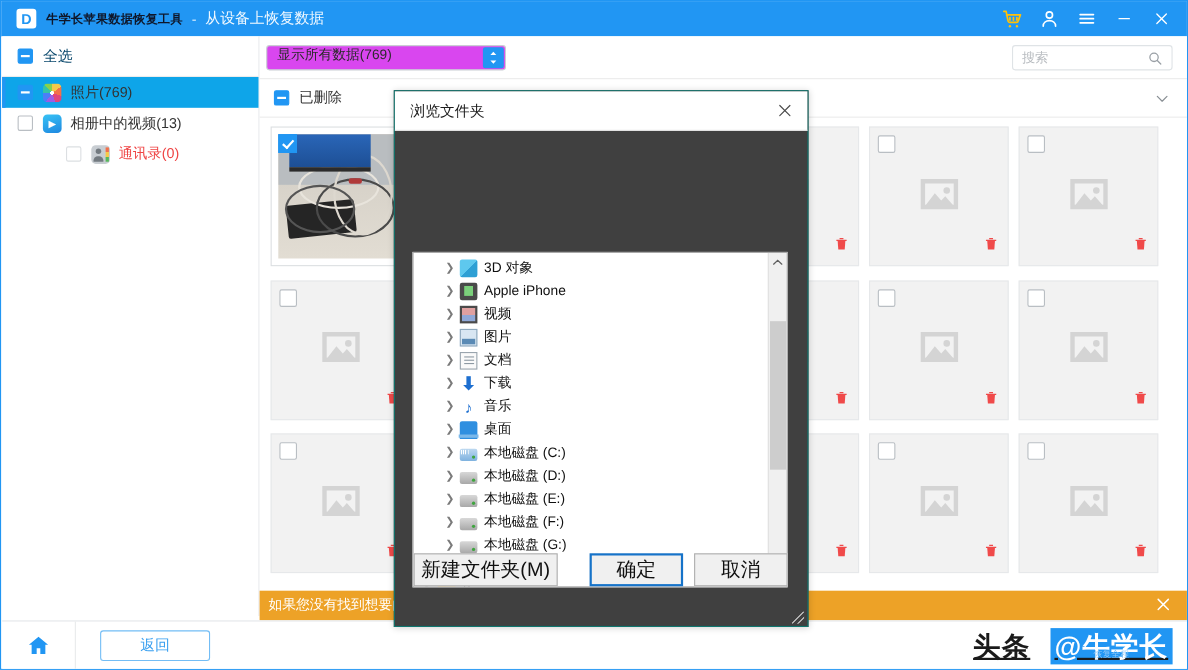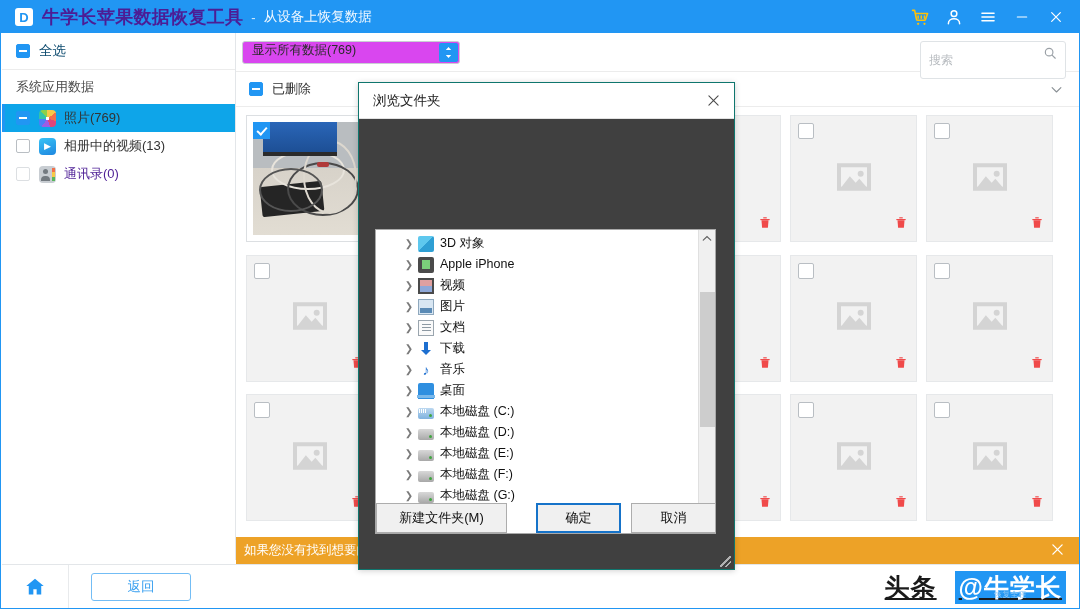--- a/index.html
+++ b/index.html
@@ -31,21 +31,21 @@
     margin-left: 14px; margin-right: 9px;
     background: #fff; border-radius: 3px;
     display: flex; align-items: center; justify-content: center;
     flex: none;
   }
   .logo-glyph {
     font-size: 13px; font-weight: bold; color: #2196f3;
     line-height: 1;
   }
   .app-title {
-    color: #4c1d95; font-size: 18px; font-weight: bold;
+    color: #0f172a; font-size: 11px; font-weight: bold;
     letter-spacing: .3px; white-space: nowrap;
   }
   .title-sep {
     color: #d7ecfd; font-size: 13px; margin: 0 8px; white-space: nowrap;
   }
   .app-subtitle {
     color: #f2f9ff; font-size: 13.5px; white-space: nowrap;
   }
   .title-spacer { flex: 1 1 auto; }
   .tb-icon {
@@ -79,21 +79,21 @@
     padding-left: 14px; position: relative;
     font-size: 13px; color: #333;
   }
   .side-item.active {
     background: #0ea5e9;
   }
   .side-item.active::before {
     content: ""; position: absolute; left: 0; top: 0;
     width: 3px; height: 28px; background: #2196f3;
   }
-  .side-item.disabled { color: #4c1d95; }
+  .side-item.disabled { color: #ef4444; margin-left: 44px; }
   .side-label { margin-left: 8px; white-space: nowrap; }
   .app-ico {
     width: 17px; height: 17px; border-radius: 4px;
     margin-left: 9px; flex: none;
     display: block;
   }
   .ico-photos {
     background:
       radial-gradient(circle at 50% 50%, #fff 14%, transparent 15%),
       conic-gradient(#f7c948 0 15%, #f2704a 15% 30%, #e0457b 30% 45%,
@@ -169,21 +169,21 @@
   }
   .filter-btn {
     position: absolute; right: 1px; top: 1px;
     width: 19px; height: 19px;
     background: #2196f3; border-radius: 2px;
     display: flex; align-items: center; justify-content: center;
     color: #fff; font-size: 9px; line-height: 1;
   }
   .search-box {
     position: absolute; right: 14px; top: 8px;
-    width: 146px; height: 38px;
+    width: 146px; height: 23px;
     box-sizing: border-box;
     border: 1px solid #dfe3e6; border-radius: 3px;
     background: #fff;
     display: flex; align-items: center;
   }
   .search-input-txt {
     font-size: 12px; color: #b8bcc0; margin-left: 8px;
   }
   .search-ico {
     position: absolute; right: 8px; top: 4px;
@@ -458,21 +458,21 @@
   .dlg-footer {
     position: absolute; left: 0; bottom: 0;
     width: 100%; height: 78px;
   }
   .dbtn {
     position: absolute; top: 12px;
     height: 30px;
     box-sizing: border-box;
     background: #f0f0f0;
     border: 1px solid #adadad;
-    font-size: 13px; color: #101010;
+    font-size: 18px; color: #101010;
     display: flex; align-items: center; justify-content: center;
   }
   .dbtn.newfolder { left: 17px; width: 131px; }
   .dbtn.ok {
     left: 177px; width: 85px;
     border: 2px solid #1673c9;
   }
   .dbtn.cancel { left: 272px; width: 85px; }
   .dlg-grip {
     position: absolute; right: 3px; bottom: 2px;
@@ -525,21 +525,20 @@
         <path d="M5.5 5.5l13 13M18.5 5.5l-13 13"></path>
       </svg>
     </div>
   </div>
 
   <div class="sidebar">
     <div class="select-all-row">
       <span class="cb indet"></span>
       <span class="cb-label">全选</span>
     </div>
-    <div class="sec-title">系统应用数据</div>
 
     <div class="side-item active">
       <span class="cb indet"></span>
       <span class="app-ico ico-photos"></span>
       <span class="side-label">照片(769)</span>
     </div>
 
     <div class="side-item">
       <span class="cb"></span>
       <span class="app-ico ico-video">▶</span>

